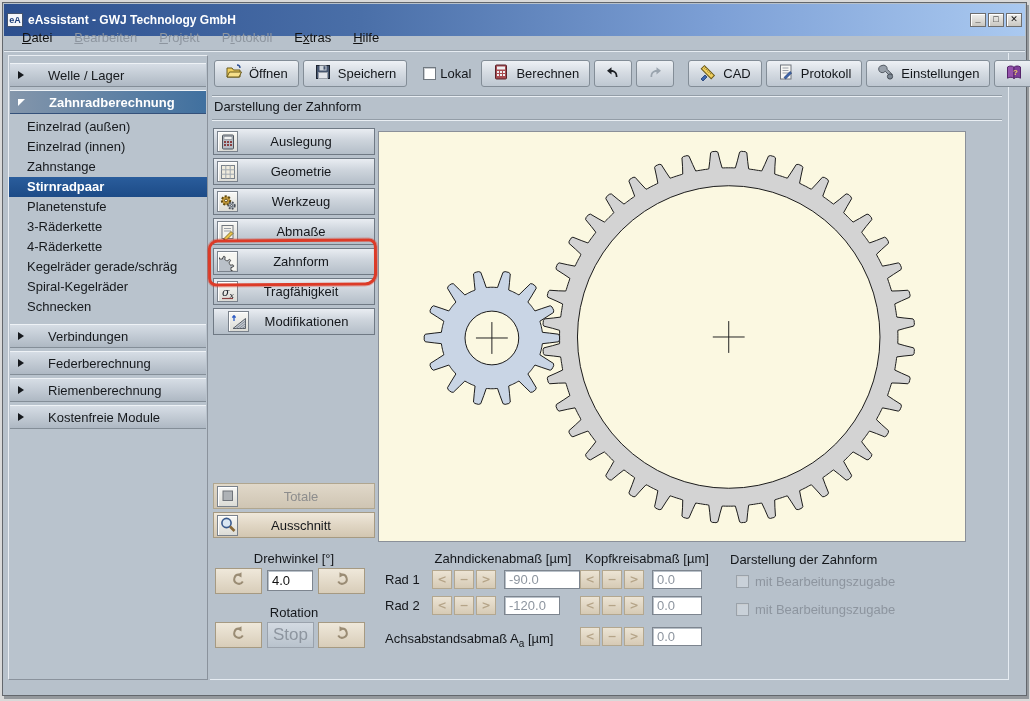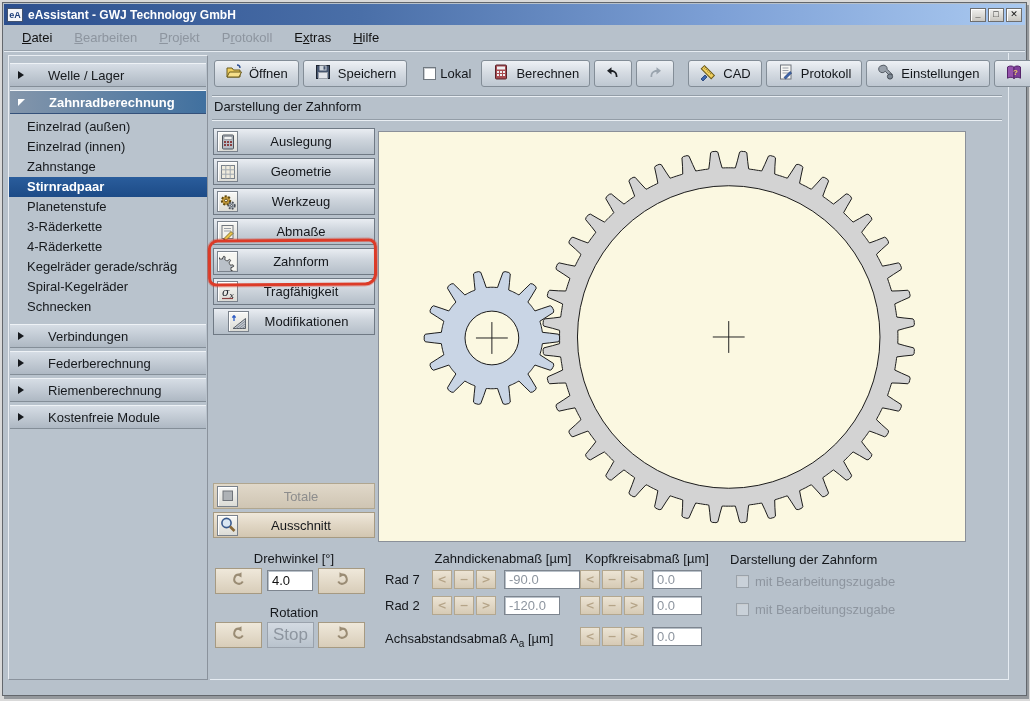--- a/index.html
+++ b/index.html
@@ -1,21 +1,21 @@
 <!DOCTYPE html>
 <html><head>
 <meta charset="utf-8">
 <style>
   html,body{margin:0;padding:0;width:1030px;height:701px;background:#d9d9d9;
     font-family:"Liberation Sans","DejaVu Sans",sans-serif;overflow:hidden;}
   *{box-sizing:border-box;}
   .window{position:absolute;left:2px;top:2px;width:1025px;height:694px;
     background:#b7c1cb;border:1px solid #63676c;box-shadow:2px 3px 0 #94989c;}
   
-  .titlebar{position:absolute;left:1px;top:1px;right:1px;height:21px;
+  .titlebar{position:absolute;left:1px;top:1px;right:1px;height:32px;
     background:linear-gradient(90deg,#2c4f8e 0%,#4a6fa8 35%,#7da0d6 70%,#aac9f0 100%);
     display:flex;align-items:center;padding:0 3px;color:#fff;font-size:12px;font-weight:bold;}
   .title-icon{width:16px;height:14px;background:#f4f6fa;border:1px solid #44536e;margin-right:5px;
     font-size:9px;font-weight:bold;color:#1d3f7a;display:flex;align-items:center;justify-content:center;}
   .win-btns{margin-left:auto;display:flex;gap:2px;}
   .win-btn{width:16px;height:14px;background:linear-gradient(180deg,#f0f0ee,#c9c7c1);
     border:1px solid #6e6e6e;box-shadow:inset 1px 1px 0 #ffffff;color:#111;
     font-size:9px;line-height:11px;text-align:center;font-weight:bold;}
   
   .menubar{position:absolute;left:1px;top:22px;right:1px;height:24px;display:flex;
@@ -367,21 +367,21 @@
     <div class="roundbtn" style="left:108px;top:569px">
       <span class="icon-slot"><svg width="18" height="18" viewBox="0 0 18 18">
             <path d="M5.2,11.5 A4.6,4.6 0 1 0 8.5,4.6" fill="none" stroke="#9a8c74" stroke-width="2"></path>
             <path d="M6.5,2.2 L11.1,4.9 L6.5,7.4 Z" fill="#9a8c74"></path>
           </svg></span>
       </div>
 
     <div class="ctl-label" style="left:217px;top:498px;width:152px">Zahndickenabmaß [µm]</div>
     <div class="ctl-label" style="left:361px;top:498px;width:152px">Kopfkreisabmaß [µm]</div>
     <div id="abmrows">
-        <div class="blabel" style="left: 175px; top: 519px;">Rad 7</div>
+        <div class="blabel" style="left: 175px; top: 519px;">Rad 1</div>
         <div class="spin" style="left: 222px; top: 517px;">
           <span class="spinbtn">&lt;</span>
           <span class="spinbtn">−</span>
           <span class="spinbtn">&gt;</span>
         </div>
         <input class="field ro" readonly="" value="-90.0" style="left: 294px; top: 517px; width: 76px;">
         <div class="spin" style="left: 370px; top: 517px;">
           <span class="spinbtn">&lt;</span>
           <span class="spinbtn">−</span>
           <span class="spinbtn">&gt;</span>

